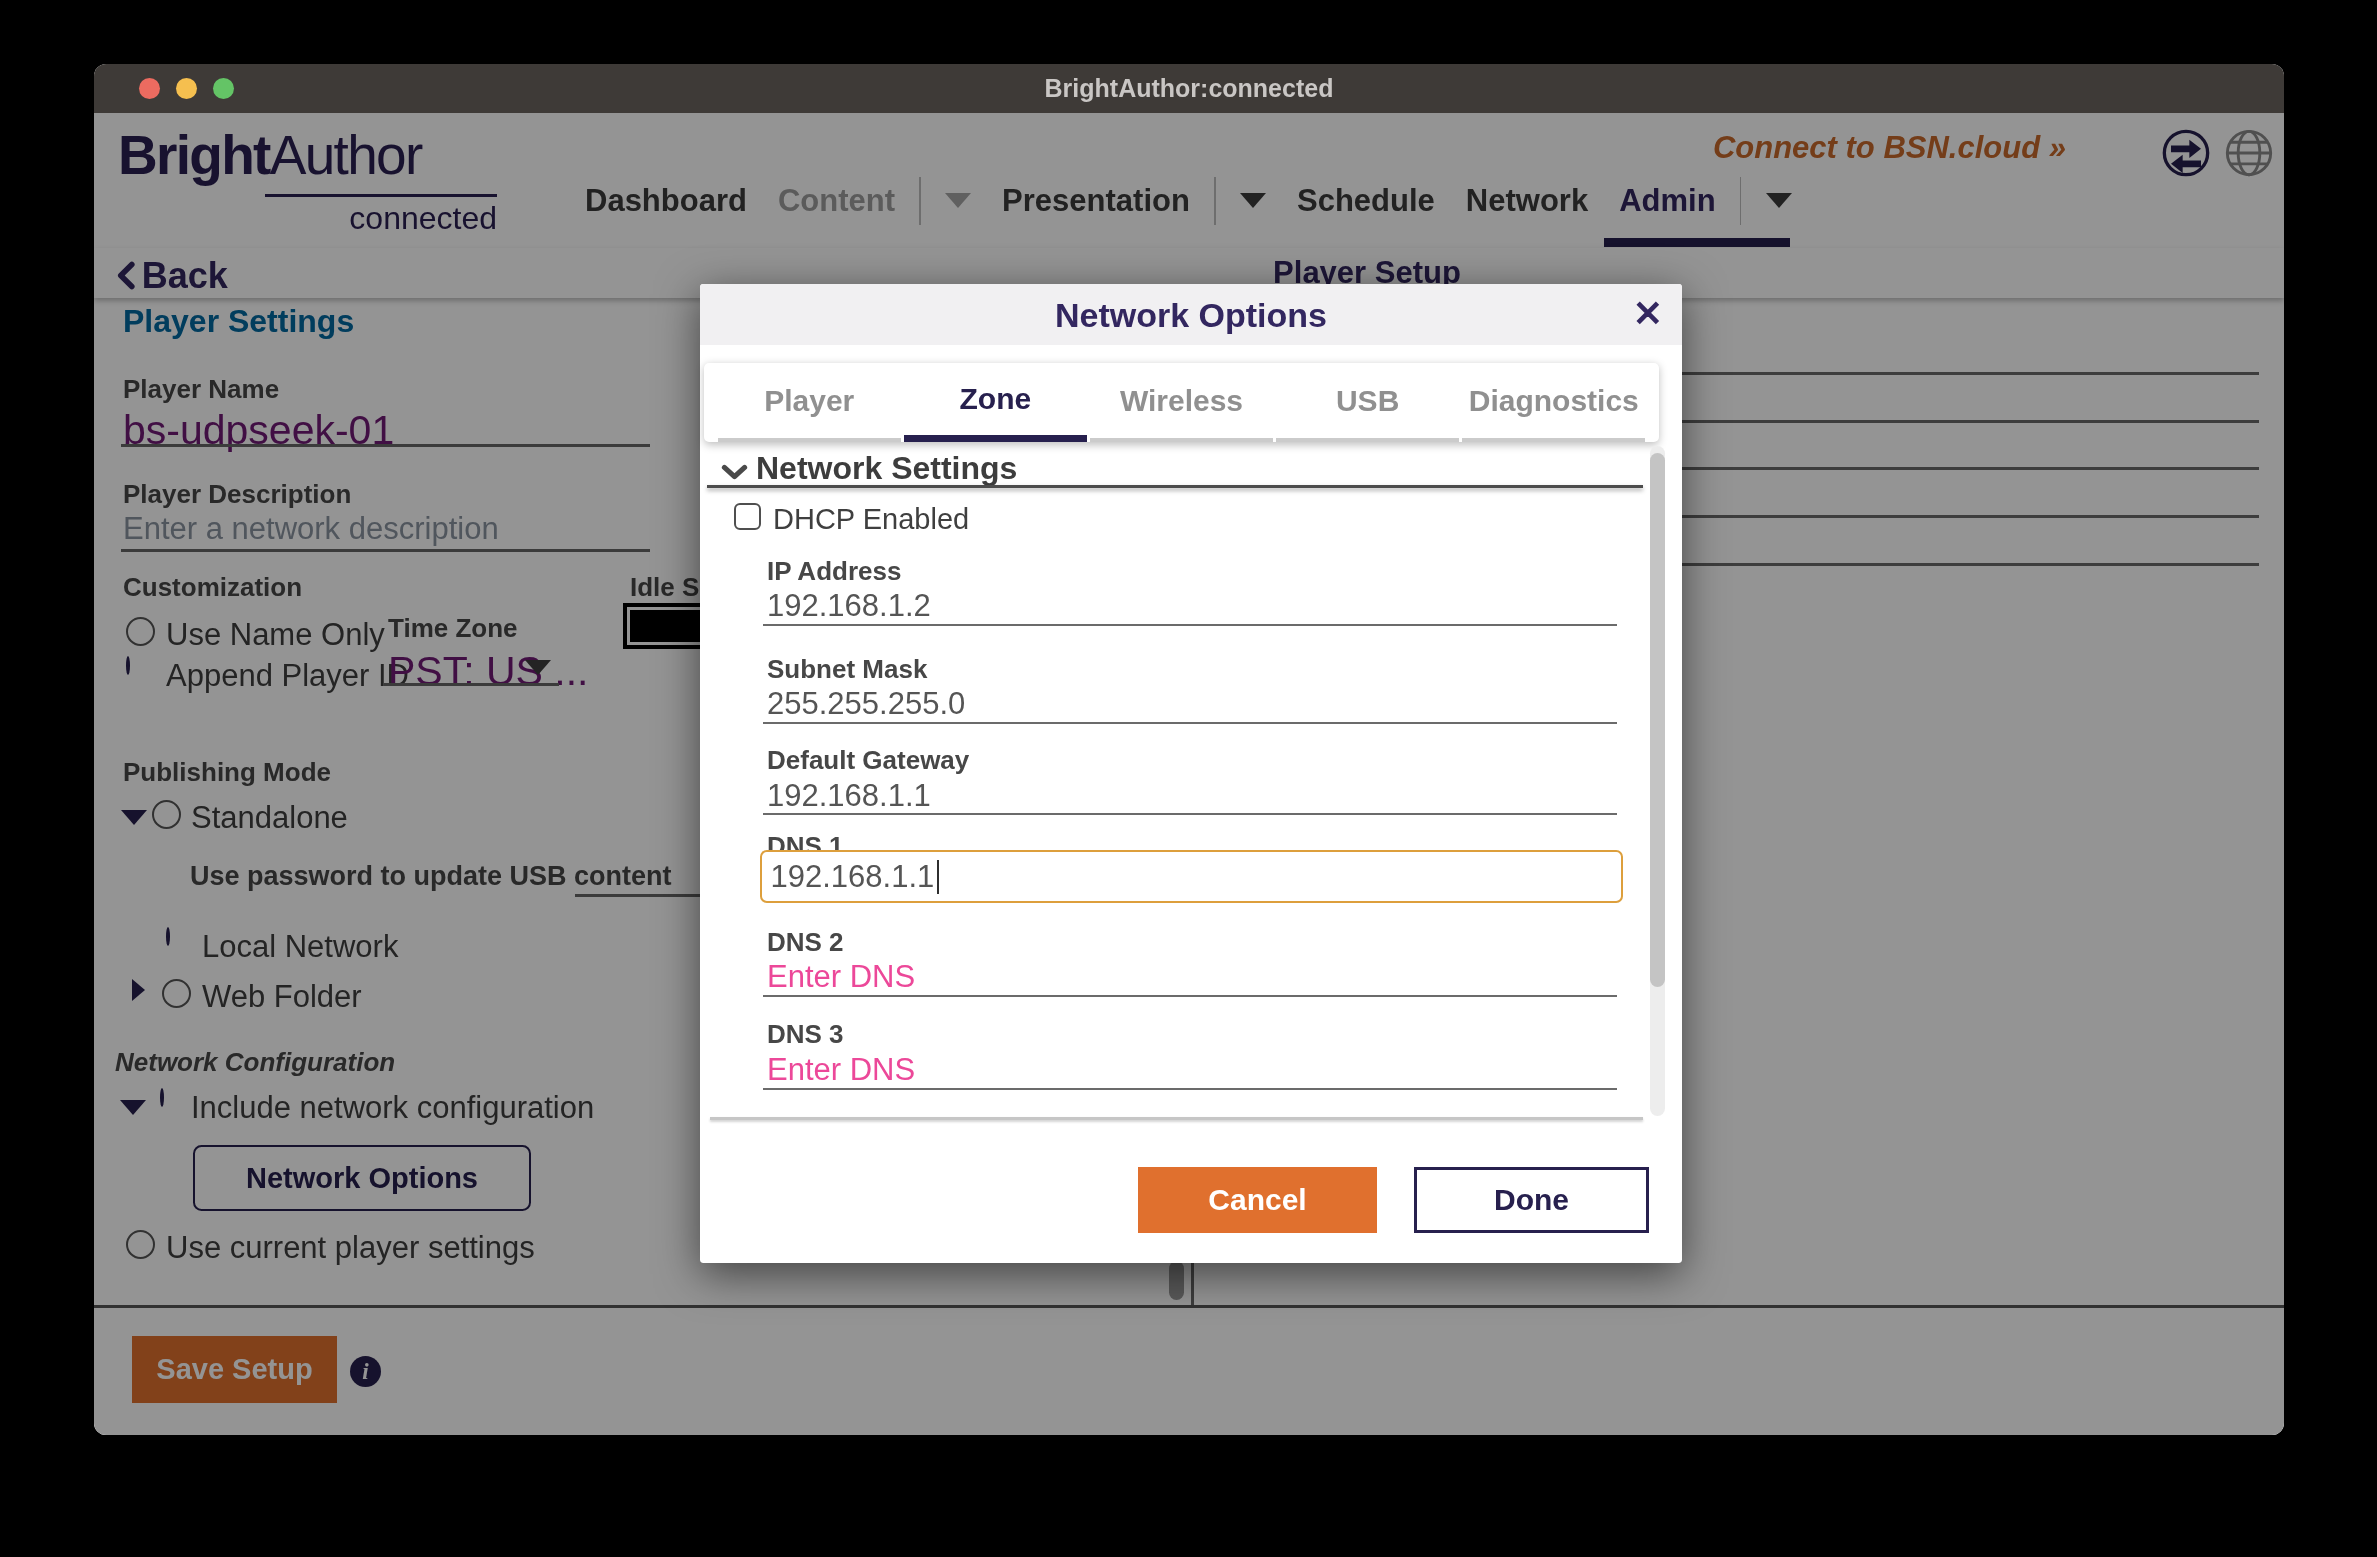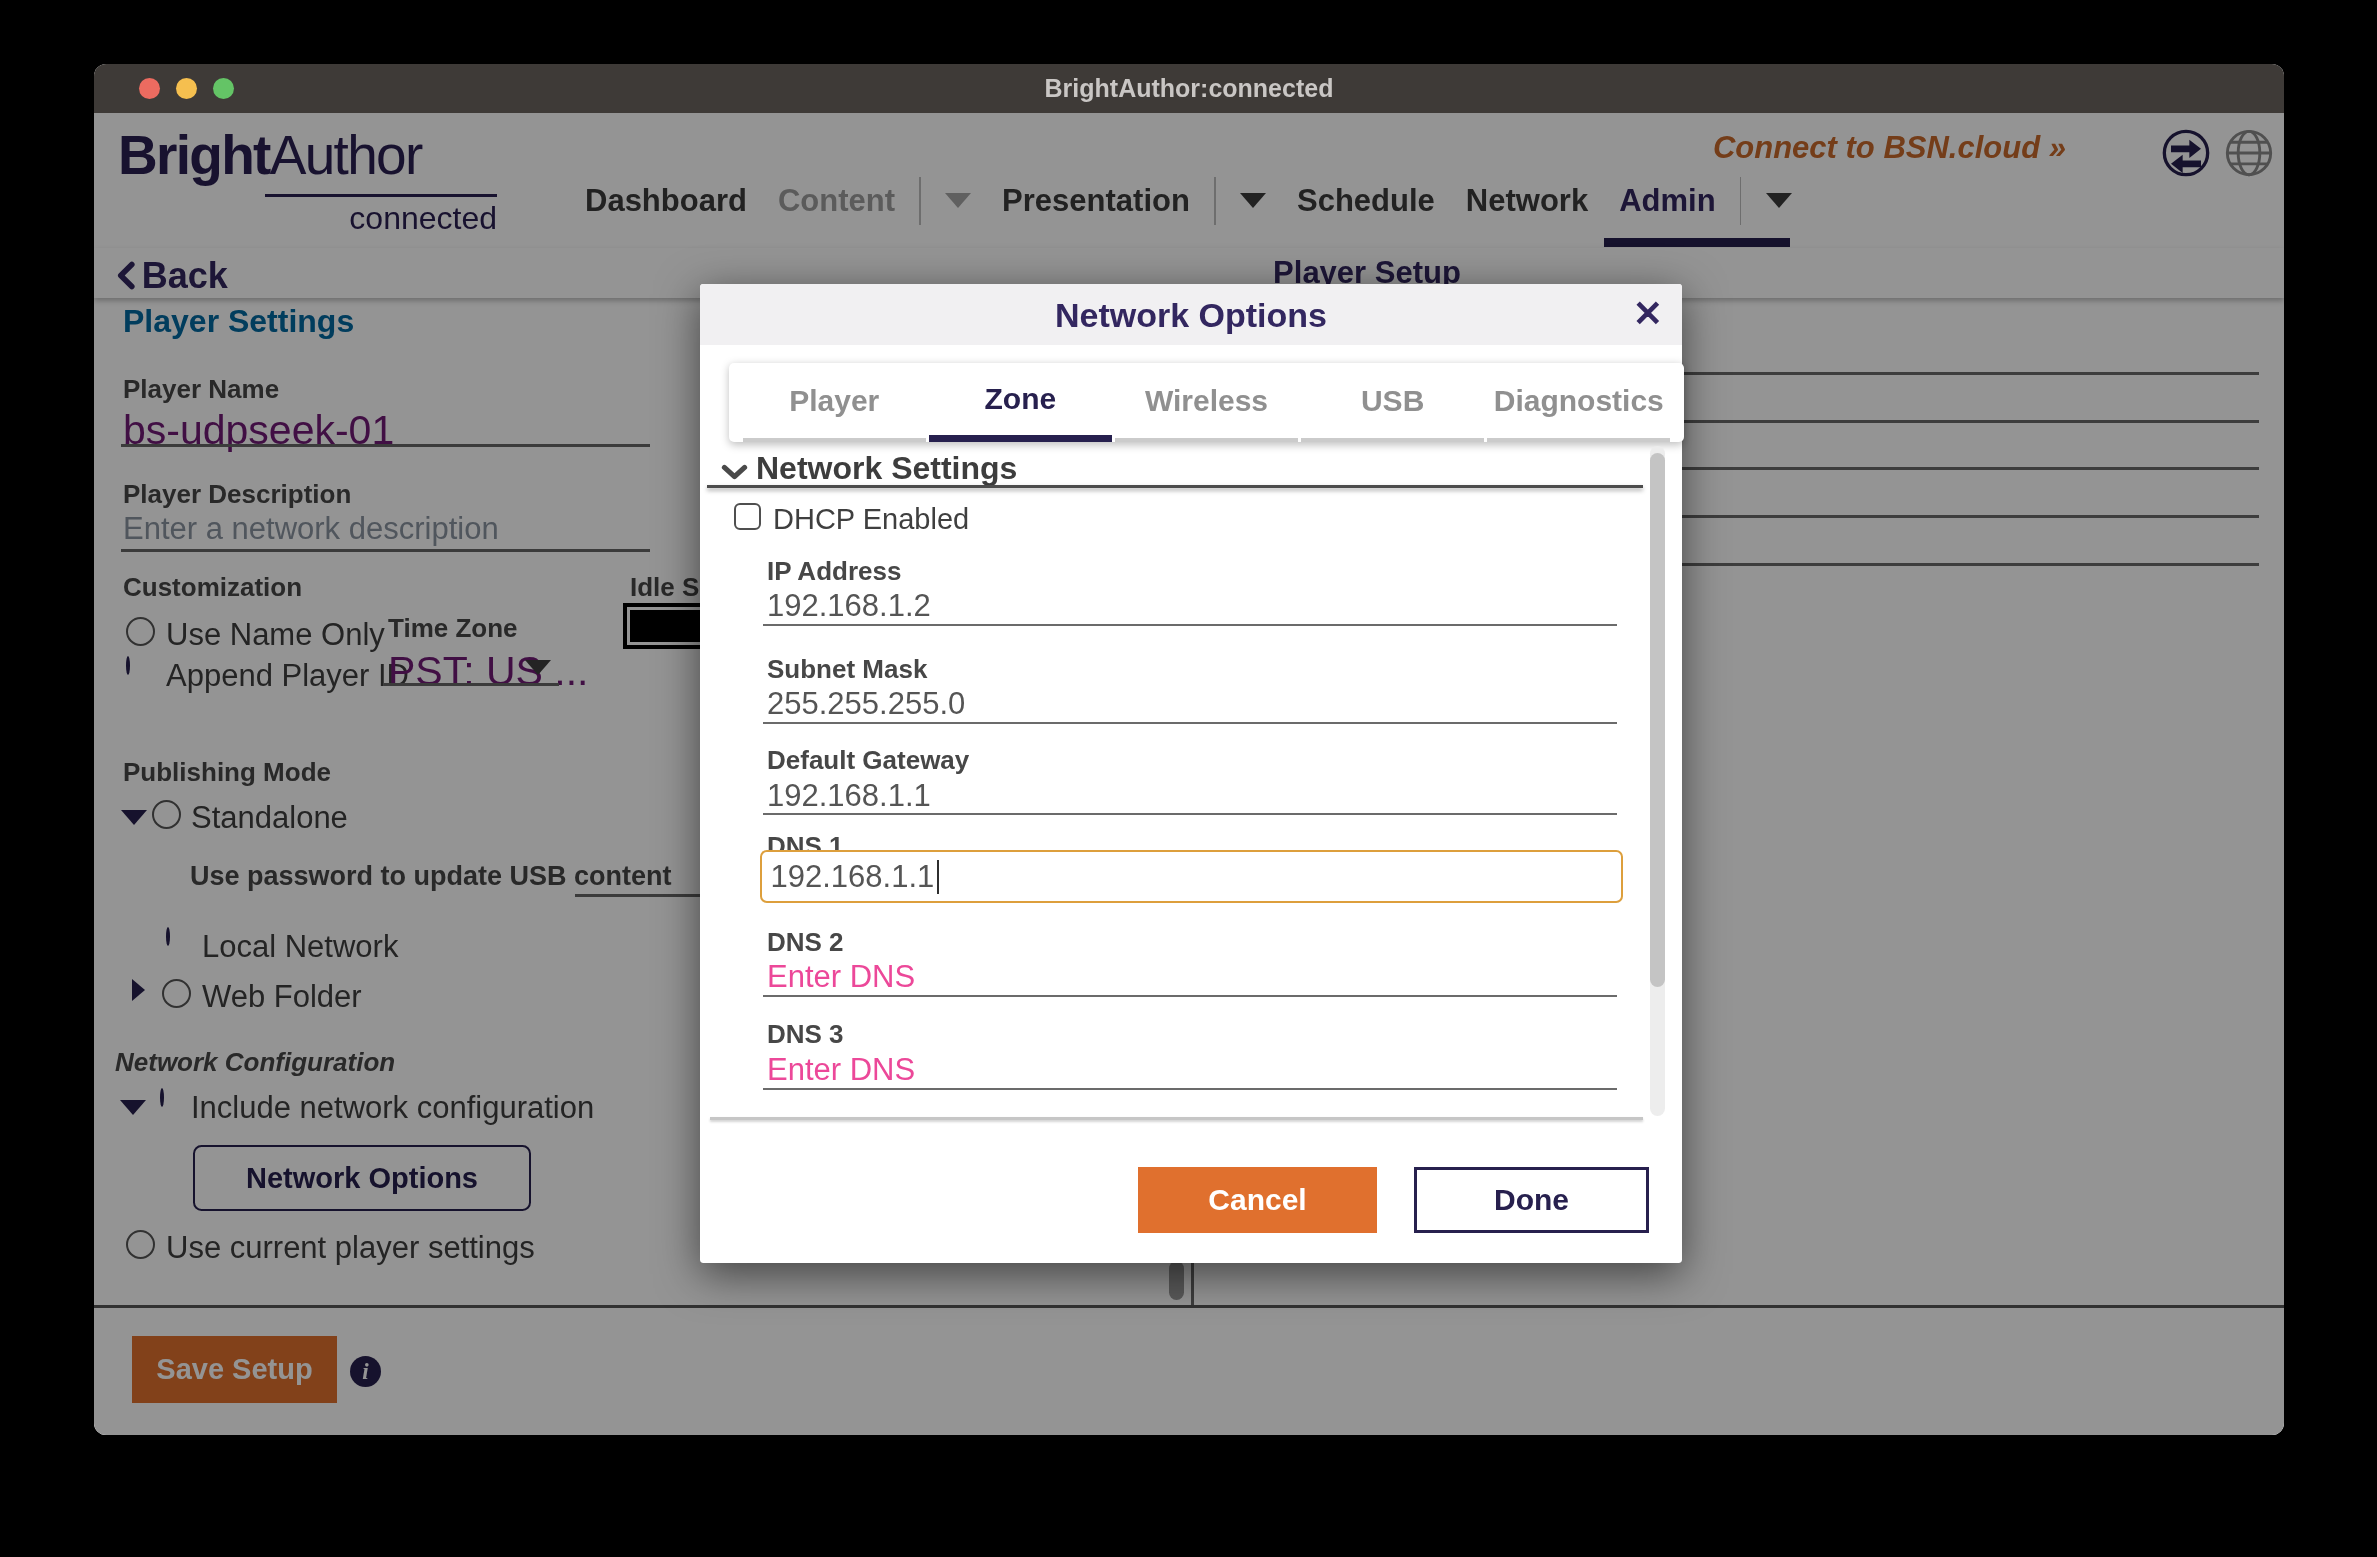--- a/index.html
+++ b/index.html
@@ -86,21 +86,21 @@
 
   
   #modal { position:absolute; left:606px; top:171px; width:982px; height:979px; background:#fff;
            border-radius:3.4px; box-shadow:0 10.2px 43px rgba(0,0,0,0.55); z-index:60; }
   #modal-header { position:absolute; left:0; top:0; right:0; height:61px; background:#f1f0f2;
                   border-radius:3.4px 3.4px 0 0; }
   #modal-title { position:absolute; left:0; right:0; top:12px; text-align:center;
                  font-size:34px; font-weight:bold; color:#332760; }
   #modal-close { position:absolute; right:19px; top:8.5px; font-size:36px; font-weight:bold;
                  color:#332760; line-height:41px; cursor:default; }
-  #tab-card { position:absolute; left:29px; top:79px; width:955px; height:79px; background:#fff;
+  #tab-card { position:absolute; left:4px; top:79px; width:955px; height:79px; background:#fff;
               border-radius:5.1px; box-shadow:0 2.6px 8.5px rgba(0,0,0,0.25); display:flex;
               gap:3px; padding:0 13.7px; }
   .tab { flex:1; display:flex; align-items:center; justify-content:center; font-size:30px;
          font-weight:bold; color:#909090; border-bottom:4.3px solid #cbcbcb; }
   .tab.active { color:#27204e; border-bottom:7.7px solid #27204e; }
   #section-chevron { position:absolute; left:20.5px; top:179px; }
   #section-title { position:absolute; left:56px; top:166px; font-size:32px; font-weight:bold; color:#3d3d3d; }
   #section-divider { position:absolute; left:6.8px; top:201px; width:936px; height:2.6px; background:#4c4c4c;
                      box-shadow:0 2.6px 4.3px rgba(0,0,0,0.35); }
   #dhcp-box { position:absolute; left:34px; top:219px; width:27px; height:27px;

